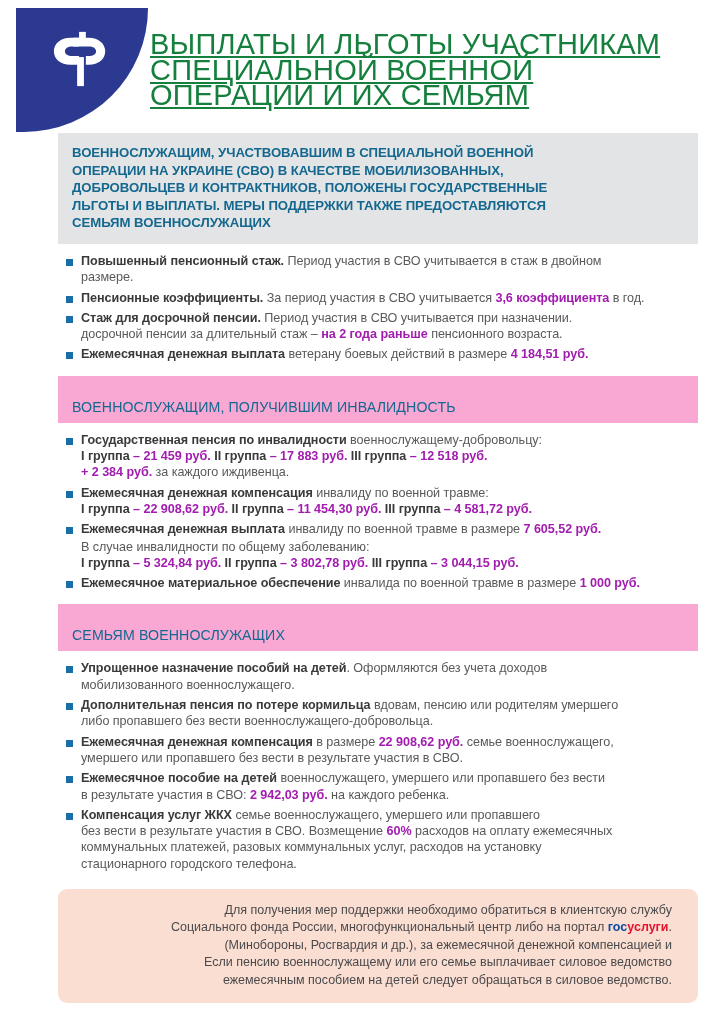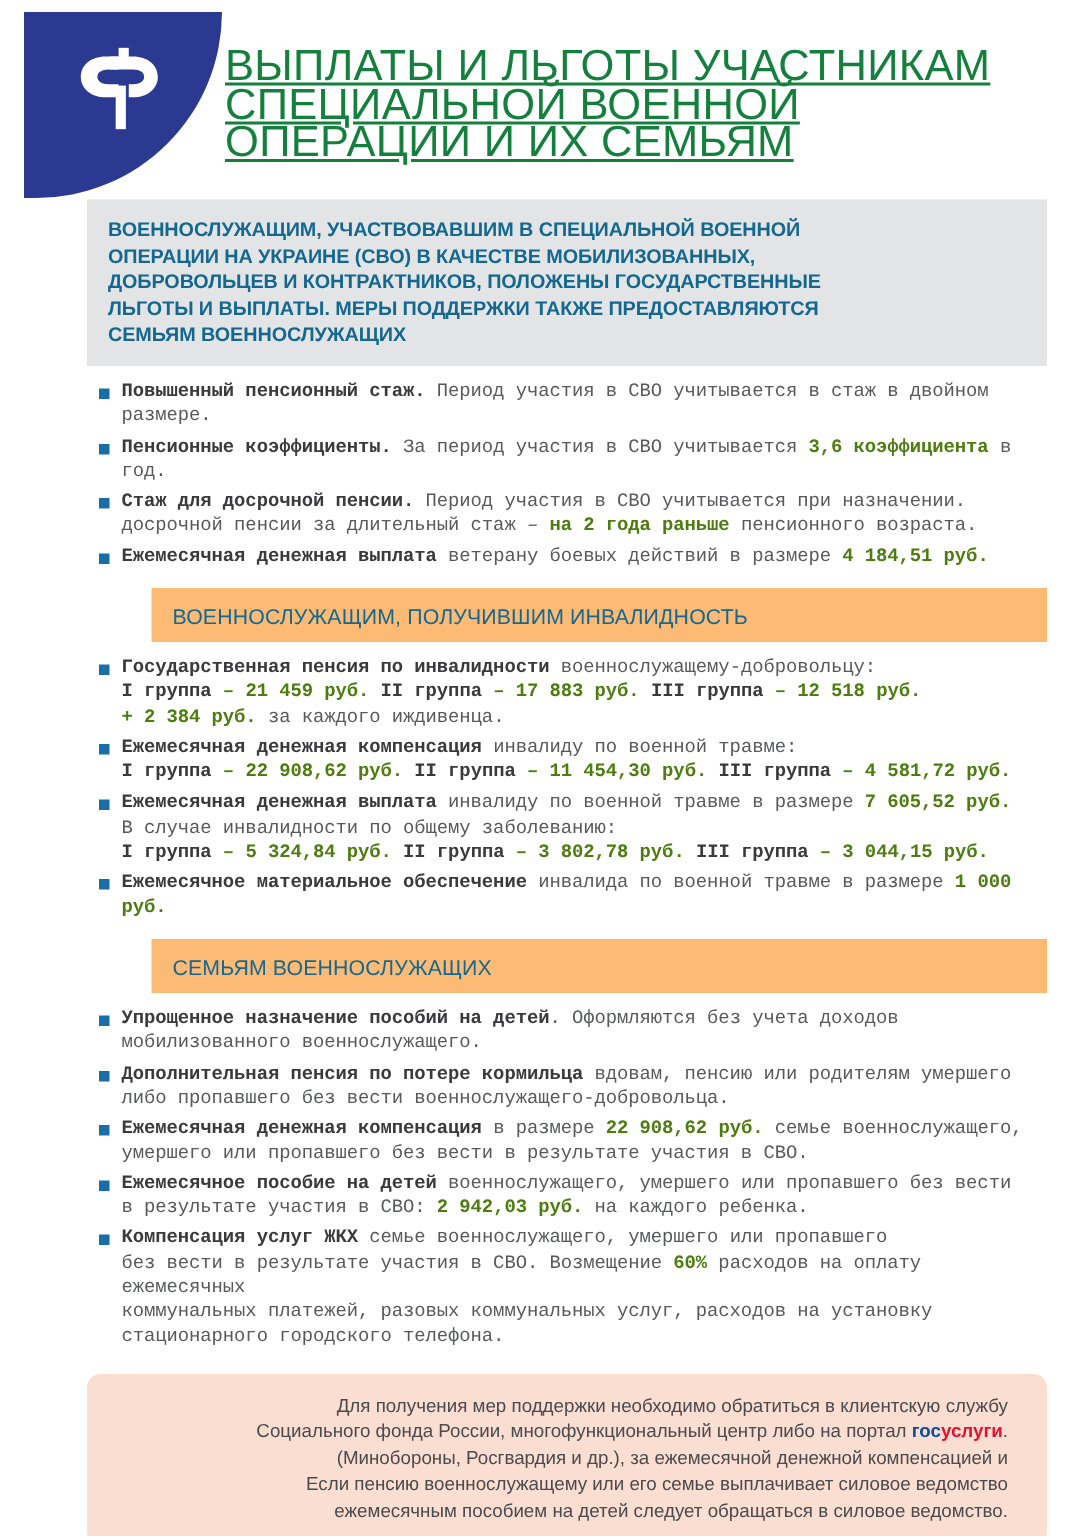--- a/index.html
+++ b/index.html
@@ -80,25 +80,24 @@
     color: #14688f;
     font-weight: bold;
     font-size: 13.2px;
     line-height: 17.6px;
     letter-spacing: -0.05px;
     white-space: nowrap;
   }
 
   
   .sec-bar {
-    background: #fdba74;
-    padding: 12px 14px 7px 14px;
+    background: #f9a8d4;
+    padding: 23px 14px 7px 14px;
     box-sizing: border-box;
     margin-top: 13px;
-    margin-left: 43px;
   }
   .sec-bar-text {
     color: #14688f;
     font-size: 14.2px;
     line-height: 17px;
     font-weight: 400;
     letter-spacing: 0.1px;
   }
 
   
@@ -117,24 +116,23 @@
     top: 6px;
     width: 7px;
     height: 7px;
     background: #1a6ea8;
   }
   .line {
     font-size: 12.6px;
     line-height: 16.3px;
     color: #58595b;
     letter-spacing: -0.05px;
-    font-family: Liberation Mono, monospace;
   }
   b.dk { color: #3a3a3c; font-weight: bold; }
-  b.bl { color: #4d7c0f; font-weight: bold; }
+  b.bl { color: #a21caf; font-weight: bold; }
   span.gy { color: #58595b; }
 
   .sub { margin-top: 1px; }
 
   
   .note {
     margin-top: 17px;
     background: #fbded2;
     border-radius: 9px;
     padding: 13px 26px 14px 26px;

